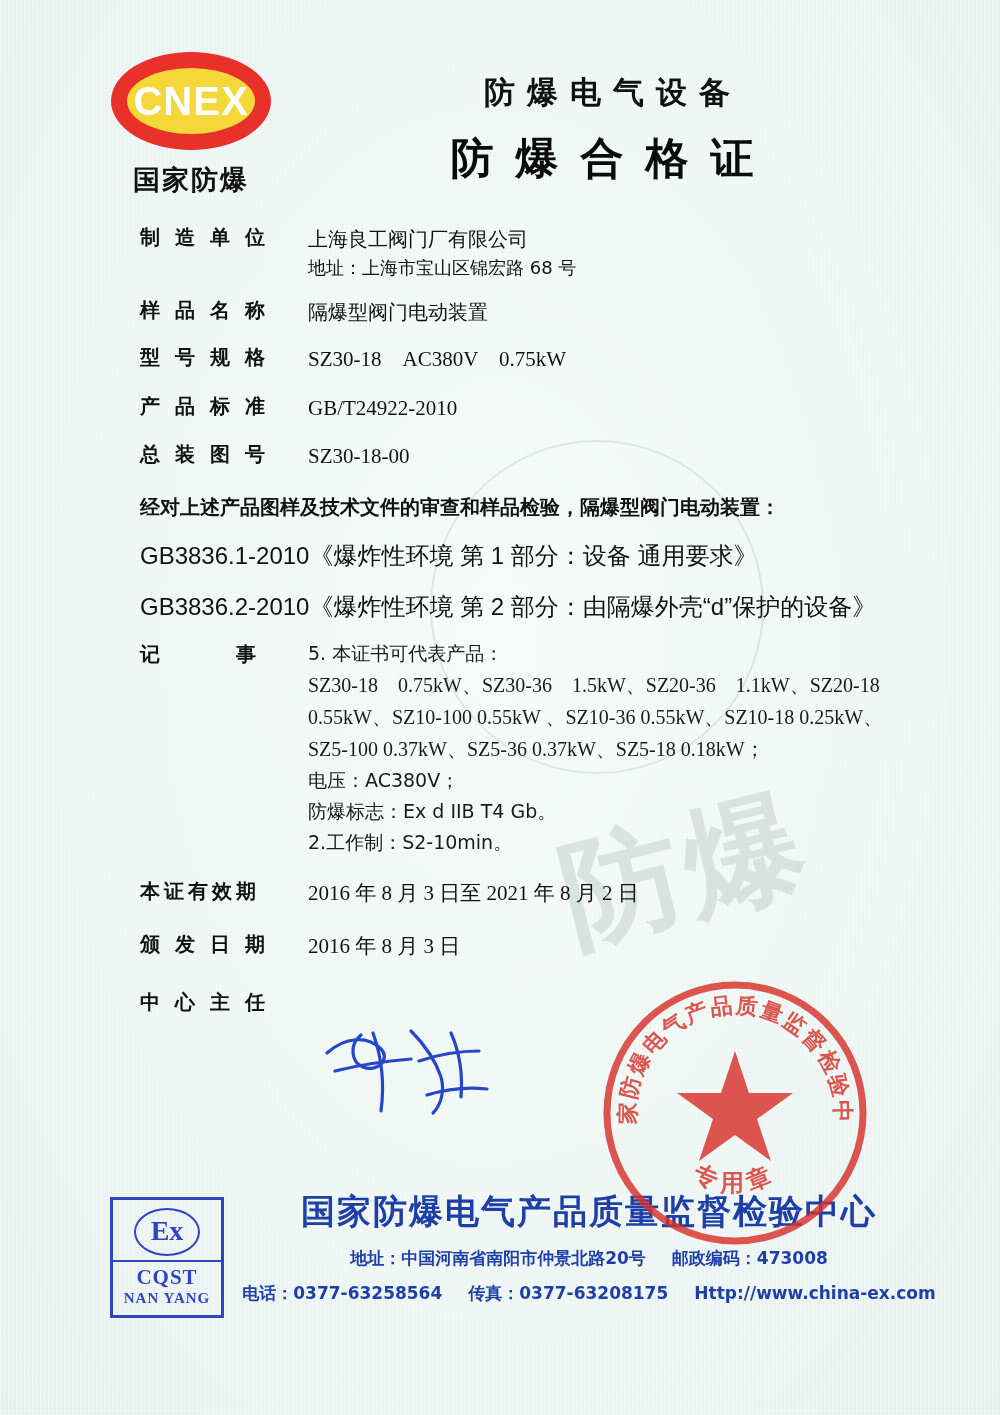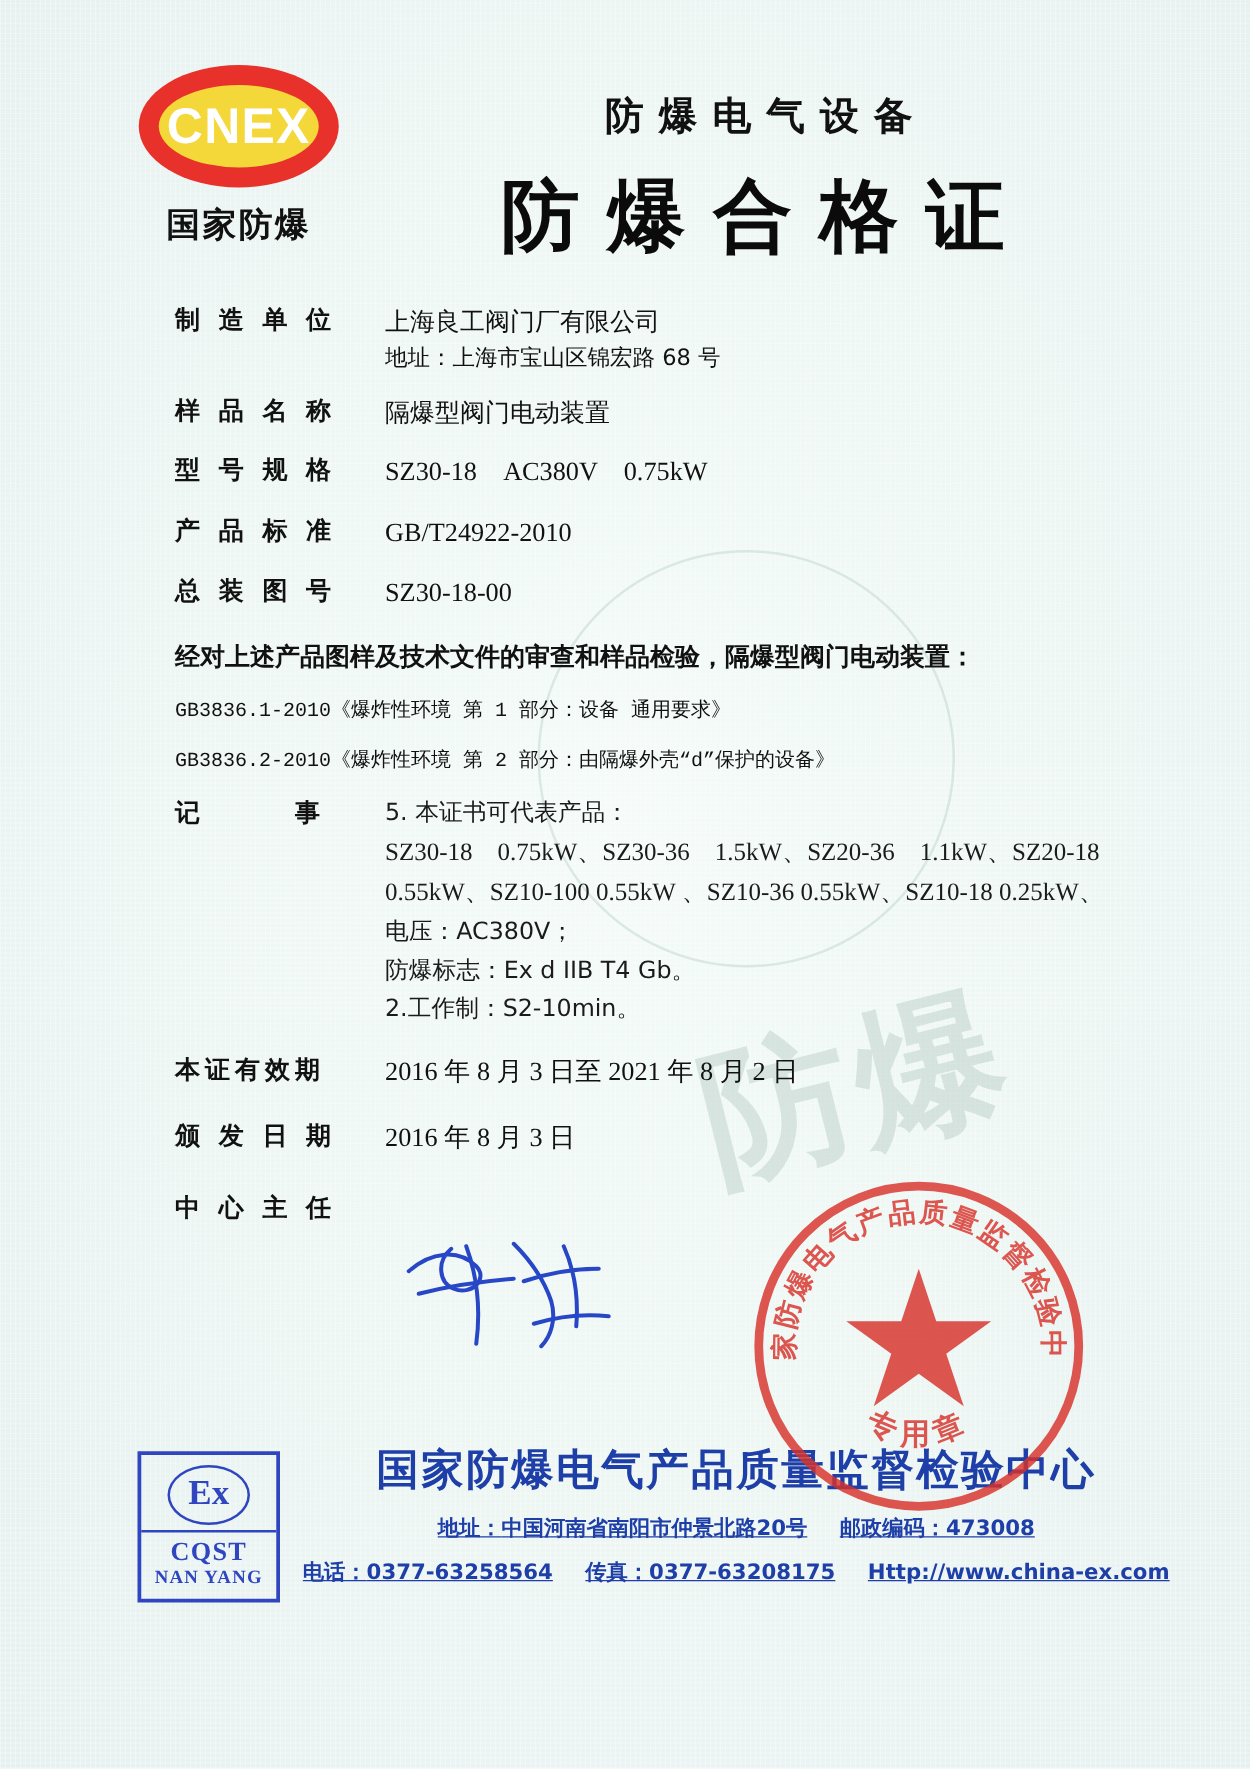--- a/index.html
+++ b/index.html
@@ -112,21 +112,21 @@
   }
   .title-small {
     font-size: 31px;
     letter-spacing: 12px;
     font-weight: bold;
     color: #111;
     font-family: "DejaVu Sans", sans-serif;
   }
   .title-big {
     margin-top: 16px;
-    font-size: 63px;
+    font-size: 43px;
     letter-spacing: 22px;
     font-weight: bold;
     color: #0b0b0b;
     font-family: "DejaVu Sans", sans-serif;
   }
   .cert-no {
     margin-top: 26px;
     text-align: center;
     font-size: 21px;
     color: #111;
@@ -183,22 +183,22 @@
     margin-top: 12px;
   }
   .std-lead {
     font-size: 20px;
     font-weight: bold;
     font-family: "DejaVu Sans", sans-serif;
     color: #111;
     margin-bottom: 7px;
   }
   .std-line {
-    font-size: 16px;
-    font-family: Liberation Mono, monospace;
+    font-size: 24px;
+    font-family: Liberation Sans, sans-serif;
     color: #111;
     margin-bottom: 5px;
     margin-top: 19px;
   }
 
   
   .notes-value div {
     margin-bottom: 5px;
     font-size: 19px;
     font-family: "DejaVu Sans", sans-serif;
@@ -281,21 +281,20 @@
     color: #1e3fa8;
     font-family: "DejaVu Sans", sans-serif;
     white-space: nowrap;
   }
   .org-line {
     margin-top: 12px;
     font-size: 17px;
     font-weight: bold;
     color: #1e3fa8;
     font-family: "DejaVu Sans", sans-serif;
-    text-decoration: underline;
   }
   .org-line .gap { display: inline-block; width: 26px; }
 </style>
 </head>
 <body>
 
 <div class="page">
 
   <div class="watermark wm-main">防爆</div>
   <div class="watermark wm-ring"></div>
@@ -355,20 +354,21 @@
       <div class="std-line">GB3836.2-2010《爆炸性环境 第 2 部分：由隔爆外壳“d”保护的设备》</div>
     </div>
 
     <div class="fields" style="margin-top:18px;">
       <div class="row">
         <div class="label sp5">记　　事</div>
         <div class="notes-value">
           <div>5. 本证书可代表产品：</div>
           <div class="mono-ish">SZ30-18　0.75kW、SZ30-36　1.5kW、SZ20-36　1.1kW、SZ20-18</div>
           <div class="mono-ish">0.55kW、SZ10-100 0.55kW 、SZ10-36 0.55kW、SZ10-18 0.25kW、</div>
+          <div class="mono-ish">SZ5-100 0.37kW、SZ5-36 0.37kW、SZ5-18 0.18kW；</div>
           <div>电压：AC380V；</div>
           <div>防爆标志：Ex d IIB T4 Gb。</div>
           <div>2.工作制：S2-10min。</div>
         </div>
       </div>
 
       <div class="row">
         <div class="label">本证有效期</div>
         <div class="value serif">2016 年 8 月 3 日至 2021 年 8 月 2 日</div>
       </div>

